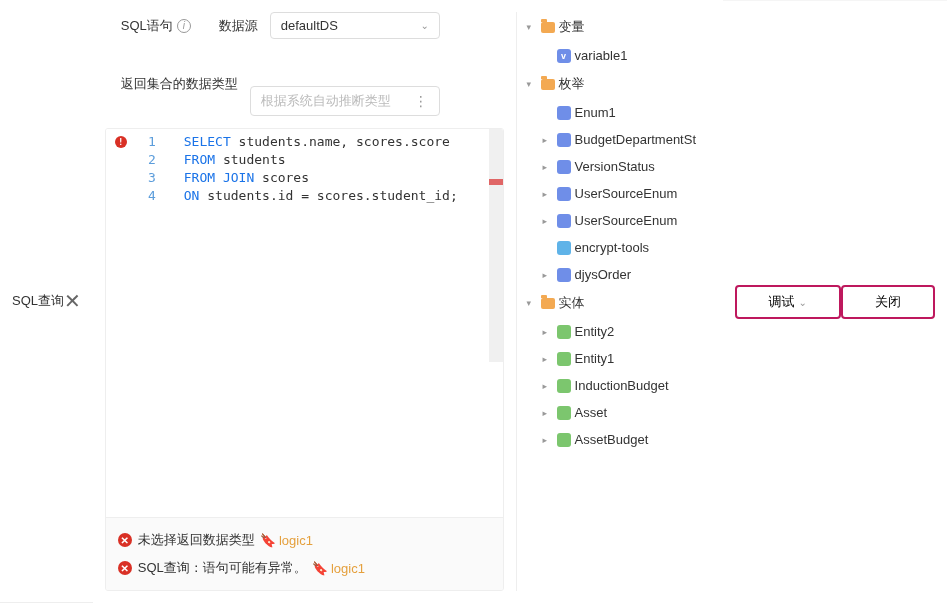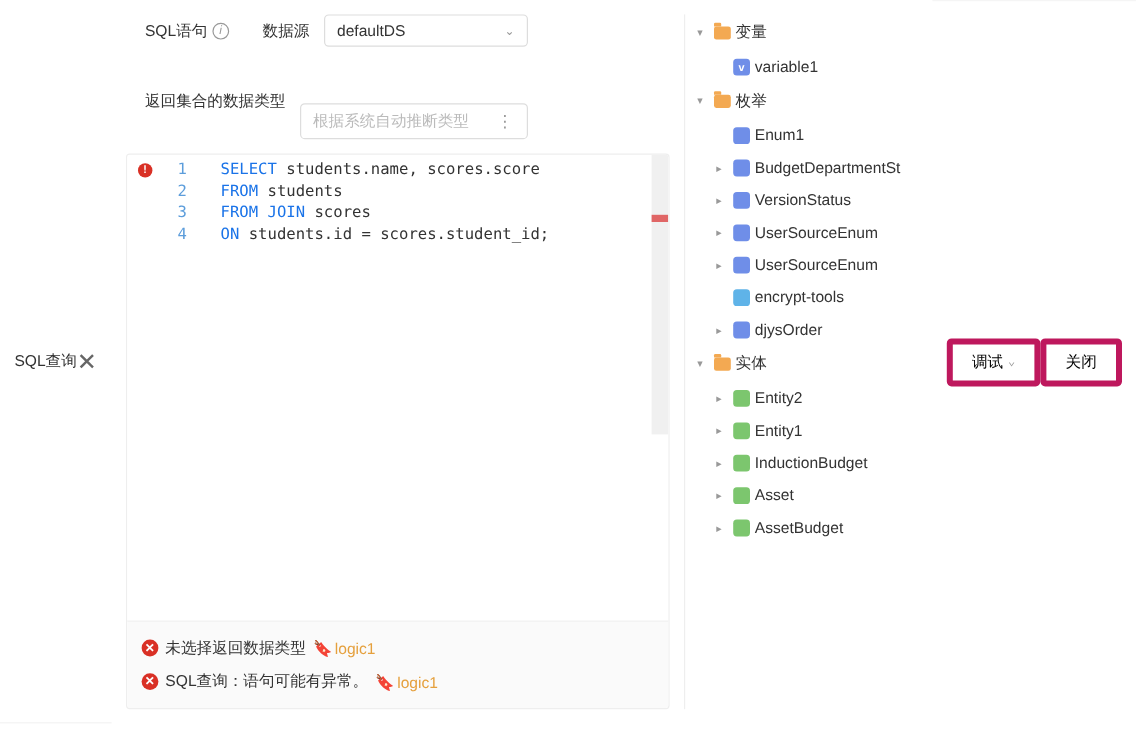--- a/index.html
+++ b/index.html
@@ -39,21 +39,21 @@
     .tree-toggle { width: 10px; font-size: 9px; color: #999; }
     .folder-icon { width: 14px; height: 11px; background: #f3a952; border-radius: 2px; display: inline-block; position: relative; }
     .folder-icon::before { content: ""; position: absolute; top: -3px; left: 0; width: 6px; height: 3px; background: #f3a952; border-radius: 1px 1px 0 0; }
     .item-icon { width: 14px; height: 14px; border-radius: 3px; display: inline-flex; align-items: center; justify-content: center; font-size: 9px; color: #fff; font-weight: bold; }
     .icon-var { background: #6f8ee8; }
     .icon-enum { background: #6f8ee8; }
     .icon-tool { background: #5fb3e8; }
     .icon-entity { background: #7cc66e; }
     .indent1 { padding-left: 18px; }
     .footer { display: flex; align-items: center; justify-content: space-between; padding: 10px 12px; border-top: 1px solid #f5f5f5; }
-    .btn { border: 5px solid #be185d; border-radius: 4px; padding: 6px 16px; background: #fff; cursor: pointer; display: inline-flex; align-items: center; gap: 4px; font-size: 13px; font-family: Liberation Mono, monospace; }
+    .btn { border: 2px solid #be185d; border-radius: 4px; padding: 6px 32px; background: #fff; cursor: pointer; display: inline-flex; align-items: center; gap: 4px; font-size: 13px; }
   </style>
 </head>
 <body>
 
 <div class="dialog">
   <div class="header">
     <span>SQL查询</span>
     <span class="close-x">✕</span>
   </div>
 

